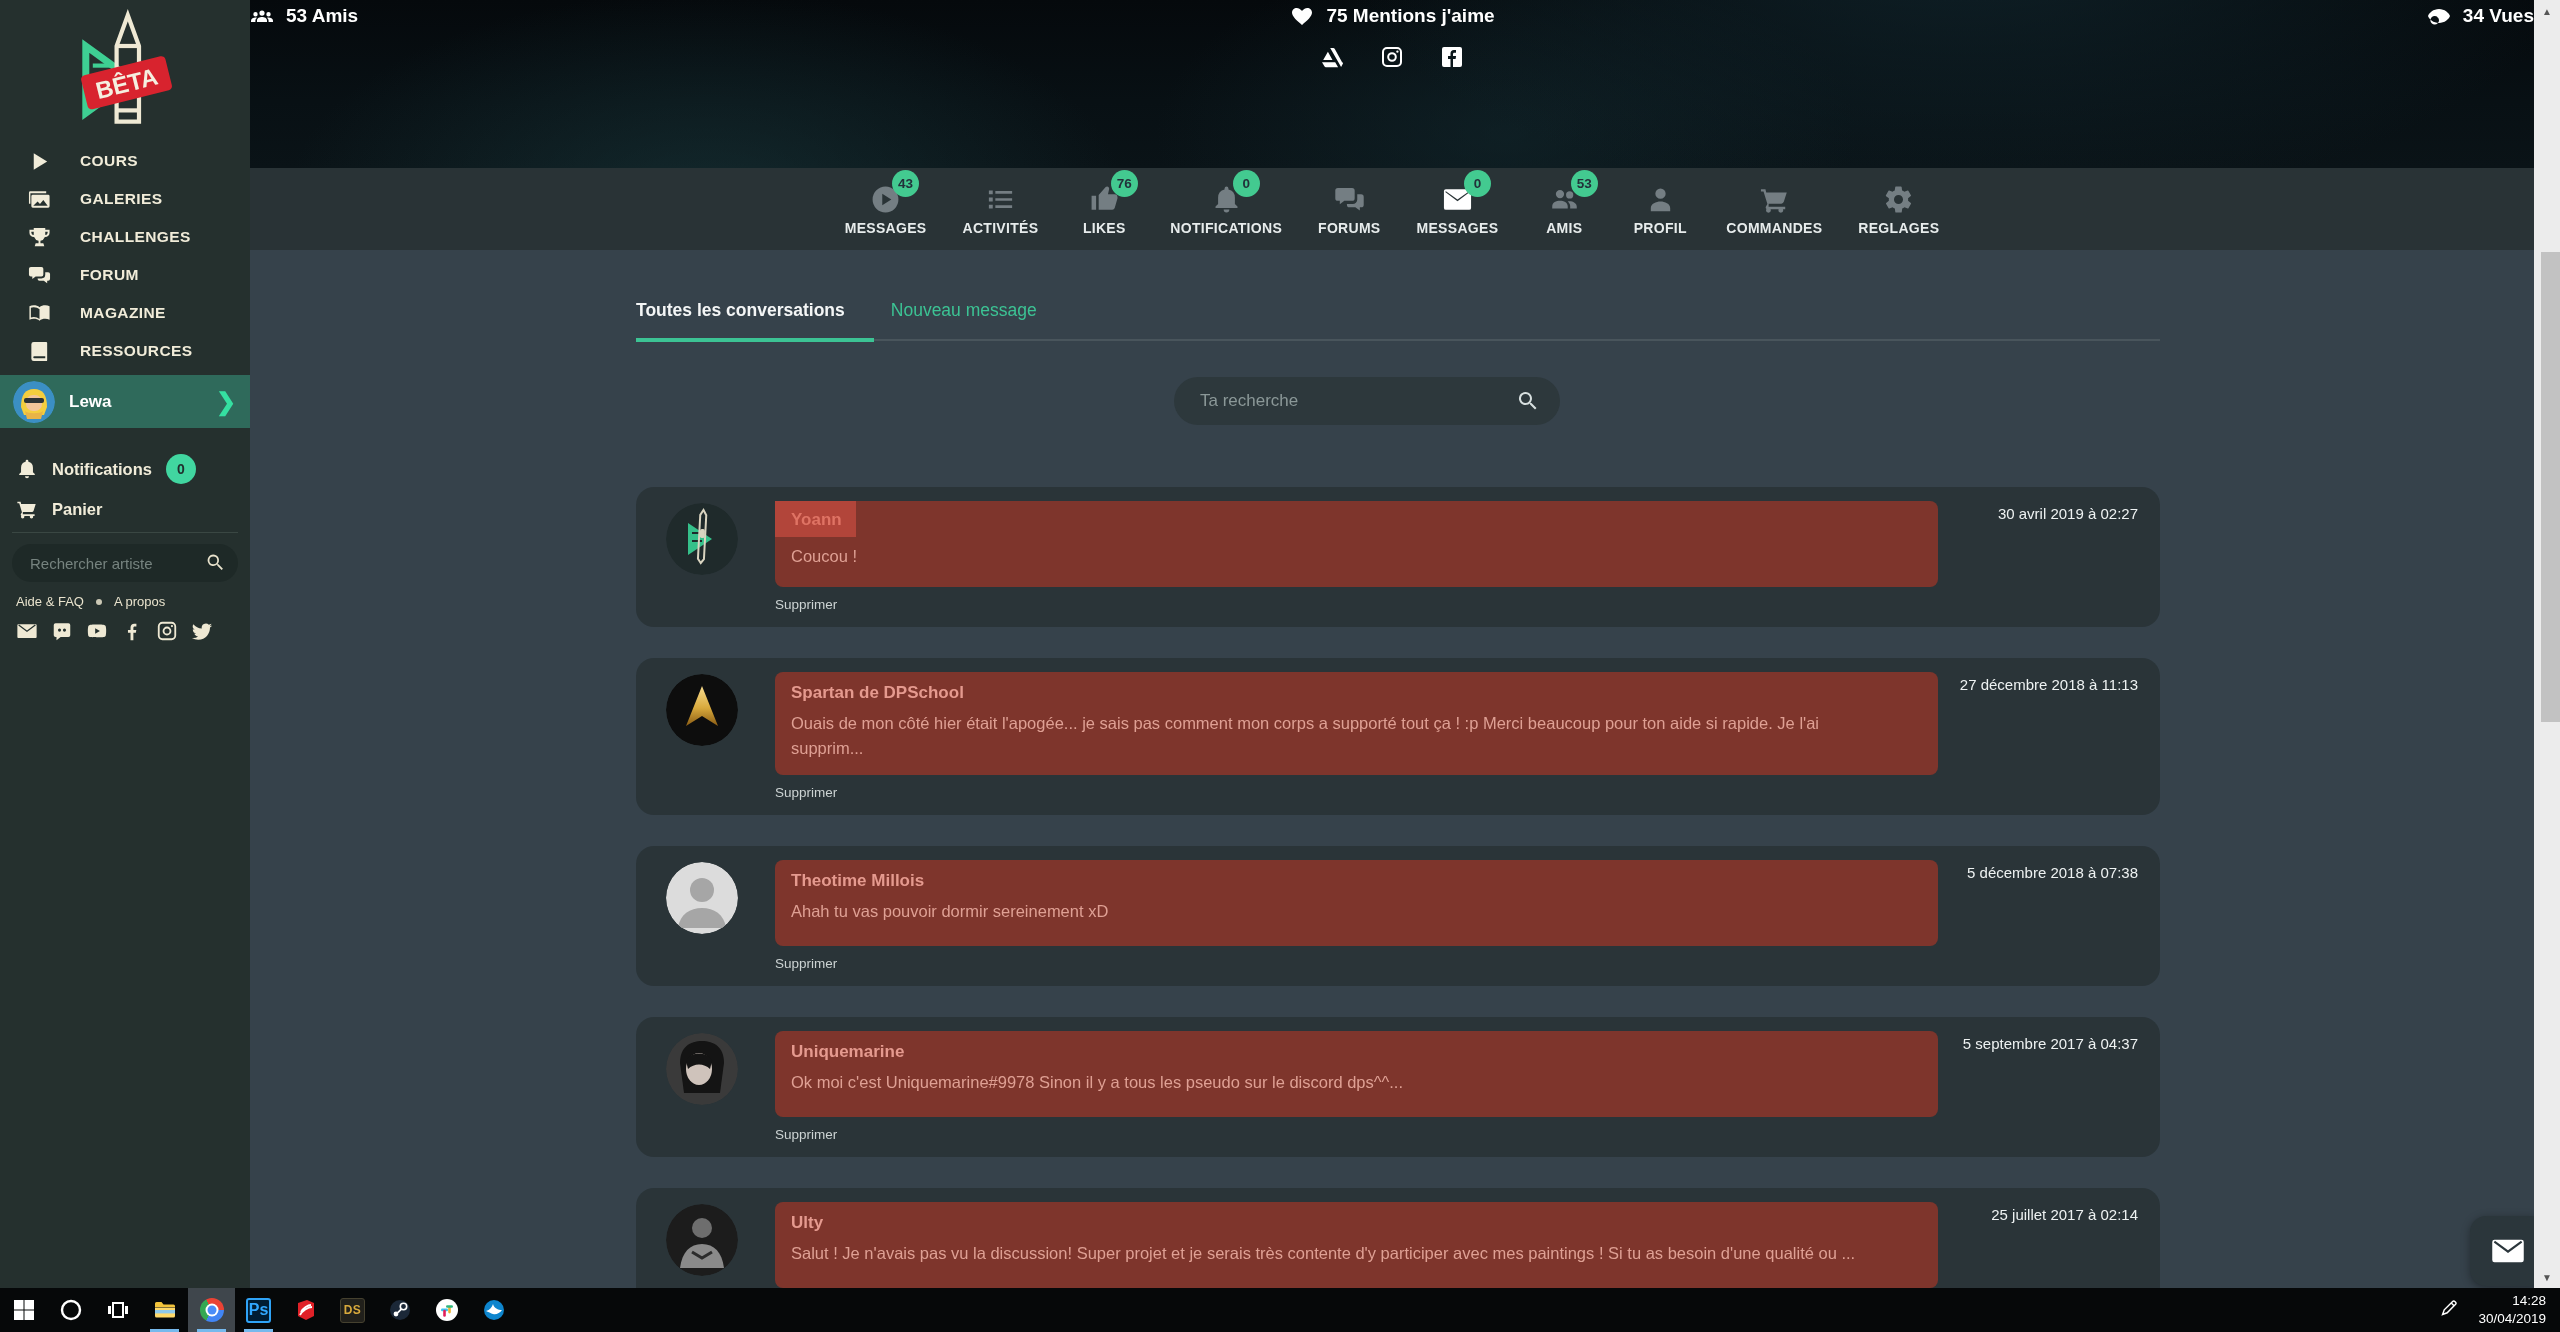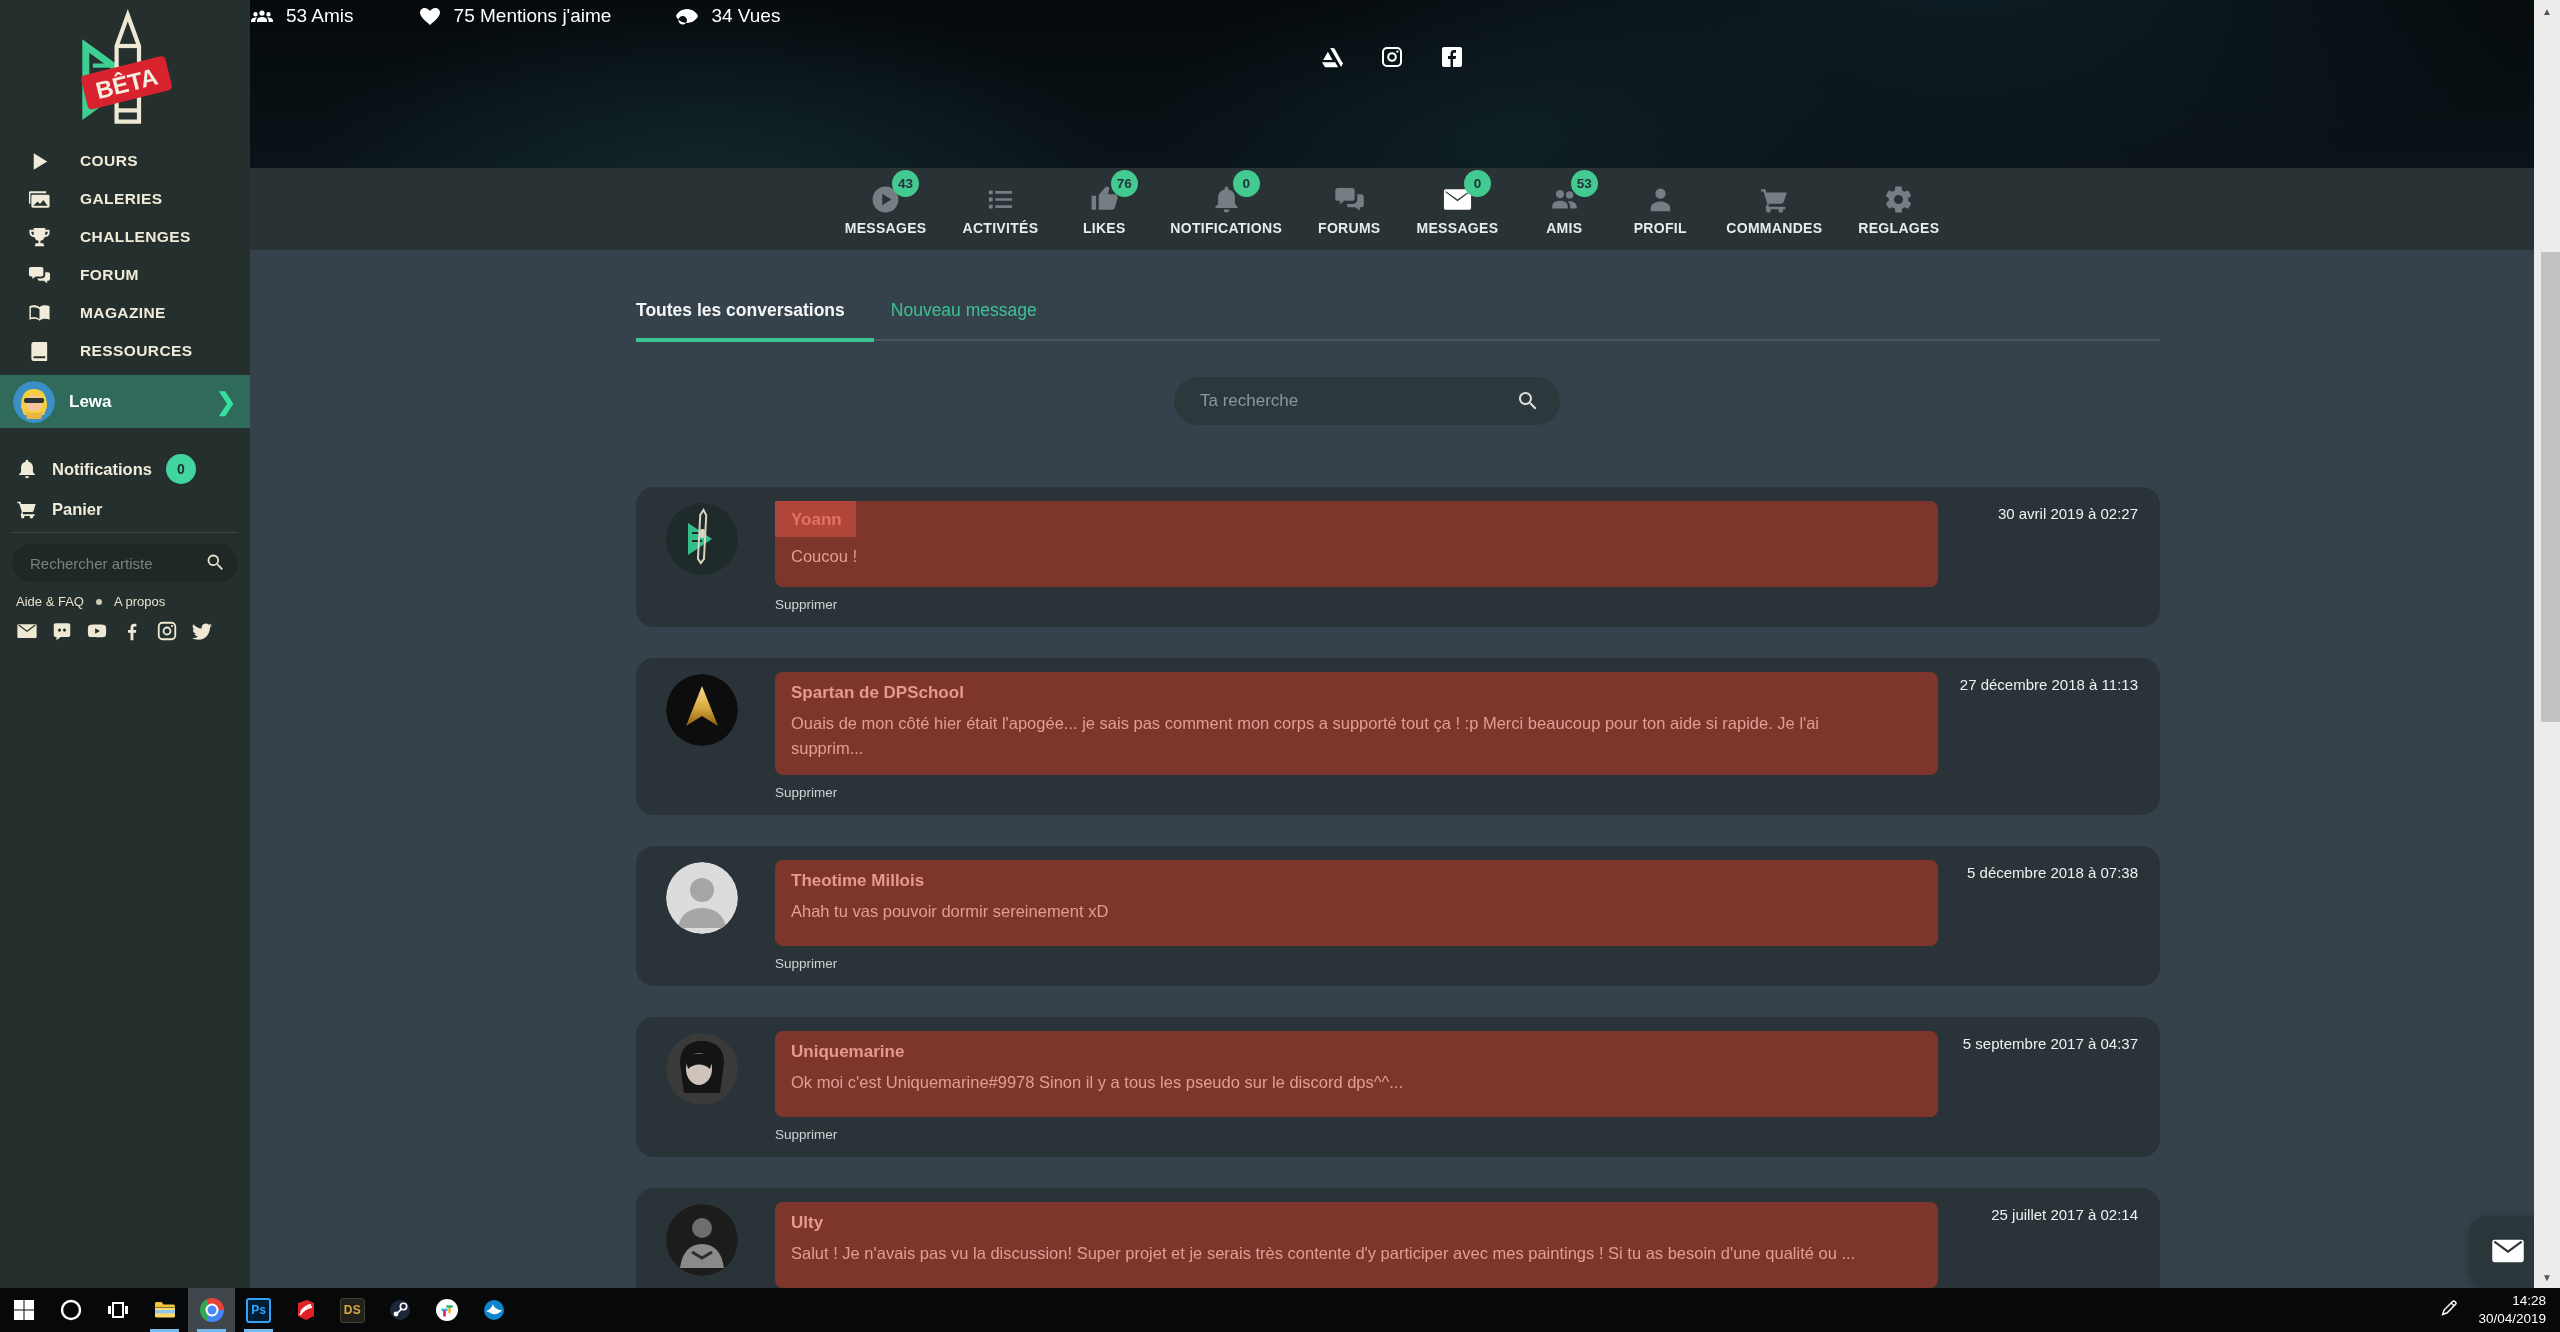--- a/index.html
+++ b/index.html
@@ -10,21 +10,21 @@
   }
   
   #banner {
     position:absolute; left:250px; top:0; width:2284px; height:168px;
     background:
       radial-gradient(600px 300px at 20% 120%, rgba(26,58,62,.55), rgba(0,0,0,0) 70%),
       radial-gradient(900px 400px at 75% -40%, rgba(18,40,48,.8), rgba(0,0,0,0) 70%),
       radial-gradient(500px 260px at 55% 80%, rgba(20,44,50,.5), rgba(0,0,0,0) 70%),
       linear-gradient(180deg,#05090c 0%, #081014 60%, #0a1317 100%);
   }
-  .stats-row { position:absolute; left:0; right:0; top:2px; display:flex; justify-content:flex-start; gap:64px; align-items:center; height:28px; }
+  .stats-row { position:absolute; left:0; right:0; top:2px; display:flex; justify-content:space-between; gap:92px; align-items:center; height:28px;font-weight:bold; }
   .stat { display:flex; align-items:center; gap:12px; color:#fff; font-size:19px; }
   .stat svg { width:24px; height:24px; fill:#fff; }
   .banner-social { position:absolute; left:0; right:0; top:44px; display:flex; justify-content:center; gap:34px; align-items:center; }
   .banner-social .bsoc { width:26px; height:26px; display:flex; align-items:center; justify-content:center; cursor:pointer; }
   .banner-social svg { width:24px; height:24px; fill:#fff; }
 
   
   #pnav {
     position:absolute; left:250px; top:168px; width:2284px; height:82px;
     background:#293336; display:flex; justify-content:center; gap:36px; padding-top:9px;
@@ -100,21 +100,21 @@
   #scrollbar .up { top:2px; } #scrollbar .down { bottom:2px; }
 
   
   #taskbar { position:absolute; left:0; bottom:0; width:2560px; height:44px; background:#060809; z-index:10; display:flex; align-items:stretch; }
   .tslot { position:relative; width:47px; display:flex; align-items:center; justify-content:center; cursor:pointer; }
   .tslot.active-app { background:#3f464c; }
   .tslot .openbar { position:absolute; bottom:0; left:9px; right:9px; height:3px; background:#76b9ed; }
   .tico { width:25px; height:25px; display:flex; align-items:center; justify-content:center; }
   .tico svg { width:24px; height:24px; }
   .sq { width:25px; height:25px; border-radius:3px; display:flex; align-items:center; justify-content:center; font-weight:bold; }
-  .ps-sq { background:#001d33; border:2px solid #2fa3f7; color:#31a8ff; font-size:12px; }
+  .ps-sq { background:#001d33; border:2px solid #2fa3f7; color:#31a8ff; font-size:16px; }
   .ds-sq { background:#21201b; border:1px solid #45412f; color:#d8a93c; font-size:12px; letter-spacing:.5px; }
   #tb-right { margin-left:auto; display:flex; align-items:center; gap:18px; padding-right:14px; }
   #tb-clock { text-align:right; color:#fff; font-size:13.5px; line-height:1.35; cursor:pointer; }
   #tb-pen svg { width:22px; height:22px; fill:none; stroke:#fff; stroke-width:1.6; }
 
   .chrome-ball { width:24px; height:24px; border-radius:50%; background:conic-gradient(from -30deg, #ea4335 0 120deg, #4285f4 120deg 240deg, #34a853 240deg 360deg); position:relative; }
   .chrome-ball:before { content:""; position:absolute; left:50%; top:50%; width:13px; height:13px; transform:translate(-50%,-50%); background:#fff; border-radius:50%; }
   .chrome-ball:after { content:""; position:absolute; left:50%; top:50%; width:9px; height:9px; transform:translate(-50%,-50%); background:#4b8df8; border-radius:50%; }
 </style>
 </head>

